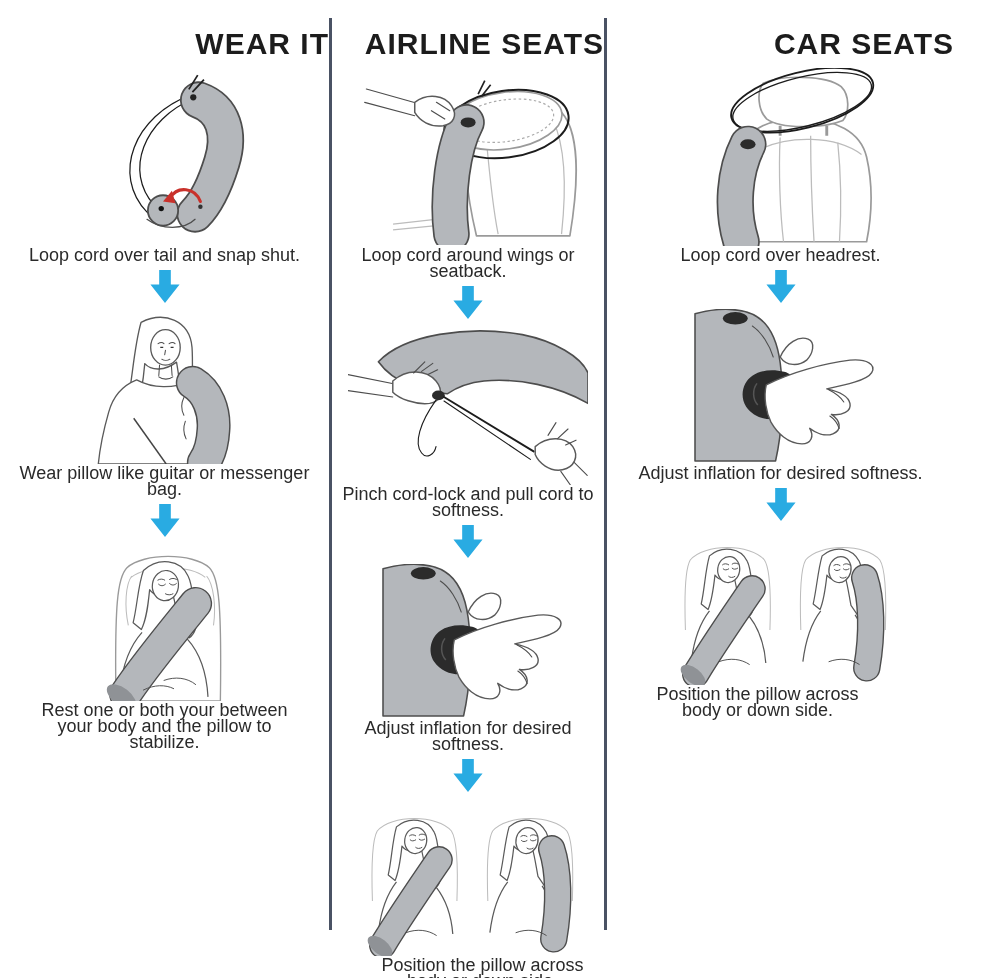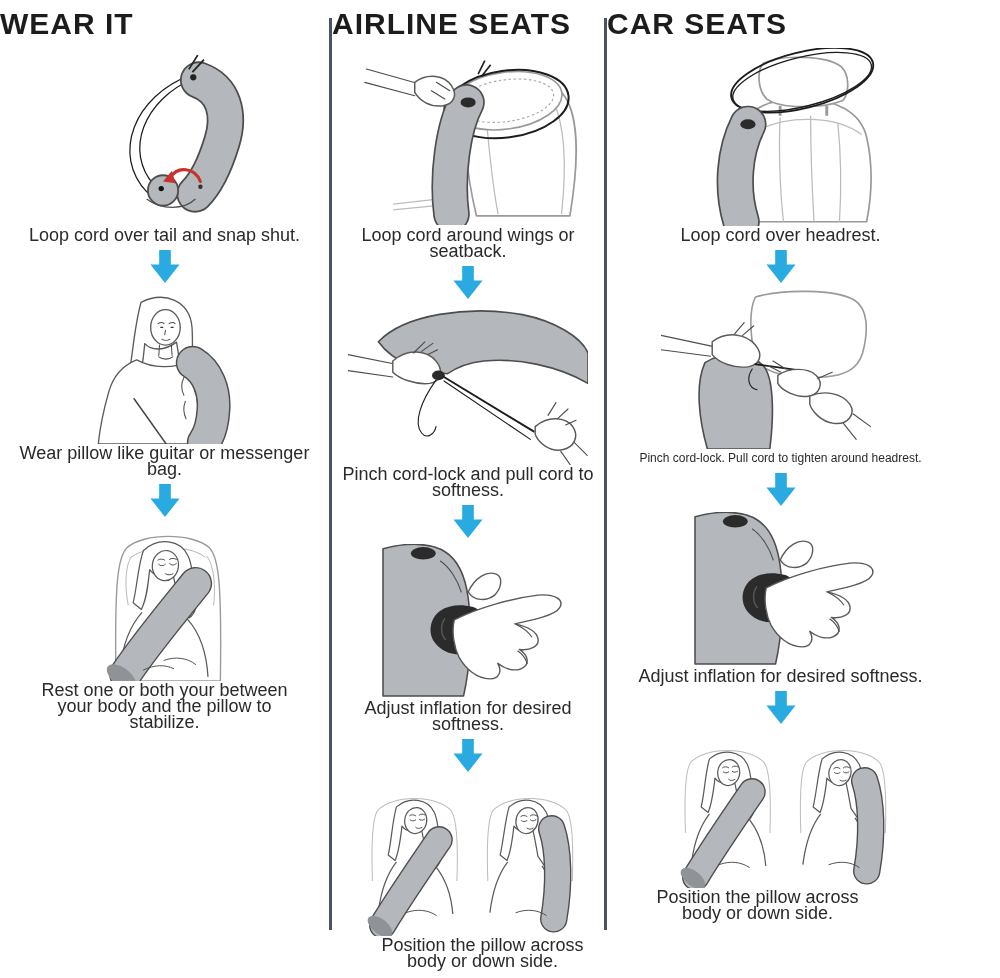--- a/index.html
+++ b/index.html
@@ -1,18 +1,18 @@
 <!DOCTYPE html>
 <html><head>
 <meta charset="utf-8">
 <style>
   html,body{margin:0;padding:0;background:#ffffff;}
   body{width:1000px;height:978px;font-family:"Liberation Sans", sans-serif;overflow:hidden;}
   .board{display:flex;width:1000px;height:978px;align-items:flex-start;}
-  .col{display:flex;flex-direction:column;align-items:flex-start;box-sizing:border-box;padding-top:4px;}
+  .col{display:flex;flex-direction:column;align-items:flex-end;box-sizing:border-box;padding-top:24px;}
   .col-wear{width:329px;}
   .col-air{width:272px;}
   .col-car{width:347px;}
   .divider{width:3px;height:912px;margin-top:18px;background:#4a5264;flex:0 0 auto;}
   .title{margin:0;height:44px;line-height:40px;font-size:30px;font-weight:600;letter-spacing:1px;color:#1c1c1c;text-align:center;}
   .step{display:flex;flex-direction:column;align-items:center;width:100%;}
   .fig{width:100%;display:flex;align-items:center;justify-content:center;overflow:hidden;}
   .s1 .fig{height:178px;}
   .s2 .fig{height:160px;}
   .s3 .fig{height:155px;}
@@ -292,33 +292,20 @@
             <use href="#sym-car-loop"></use>
           </svg>
       </div>
       <p class="cap">Loop cord over headrest.</p>
       <div class="arr">
           <svg class="arrow-svg" viewBox="0 0 30 34">
             <polygon points="9,0 21,0 21,15 30,15 15,34 0,15 9,15"></polygon>
           </svg>
         </div>
     </div>
-    <div class="step s2">
-      <div class="fig">
-        <svg class="illus" viewBox="0 0 300 200">
-            <use href="#sym-pinch-headrest"></use>
-          </svg>
-      </div>
-      <p class="cap">Pinch cord-lock. Pull cord to tighten around headrest.</p>
-      <div class="arr">
-          <svg class="arrow-svg" viewBox="0 0 30 34">
-            <polygon points="9,0 21,0 21,15 30,15 15,34 0,15 9,15"></polygon>
-          </svg>
-        </div>
-    </div>
     <div class="step s3">
       <div class="fig">
         <svg class="illus" viewBox="0 0 300 200">
             <use href="#sym-adjust-valve"></use>
           </svg>
       </div>
       <p class="cap">Adjust inflation for desired softness.</p>
       <div class="arr">
           <svg class="arrow-svg" viewBox="0 0 30 34">
             <polygon points="9,0 21,0 21,15 30,15 15,34 0,15 9,15"></polygon>

